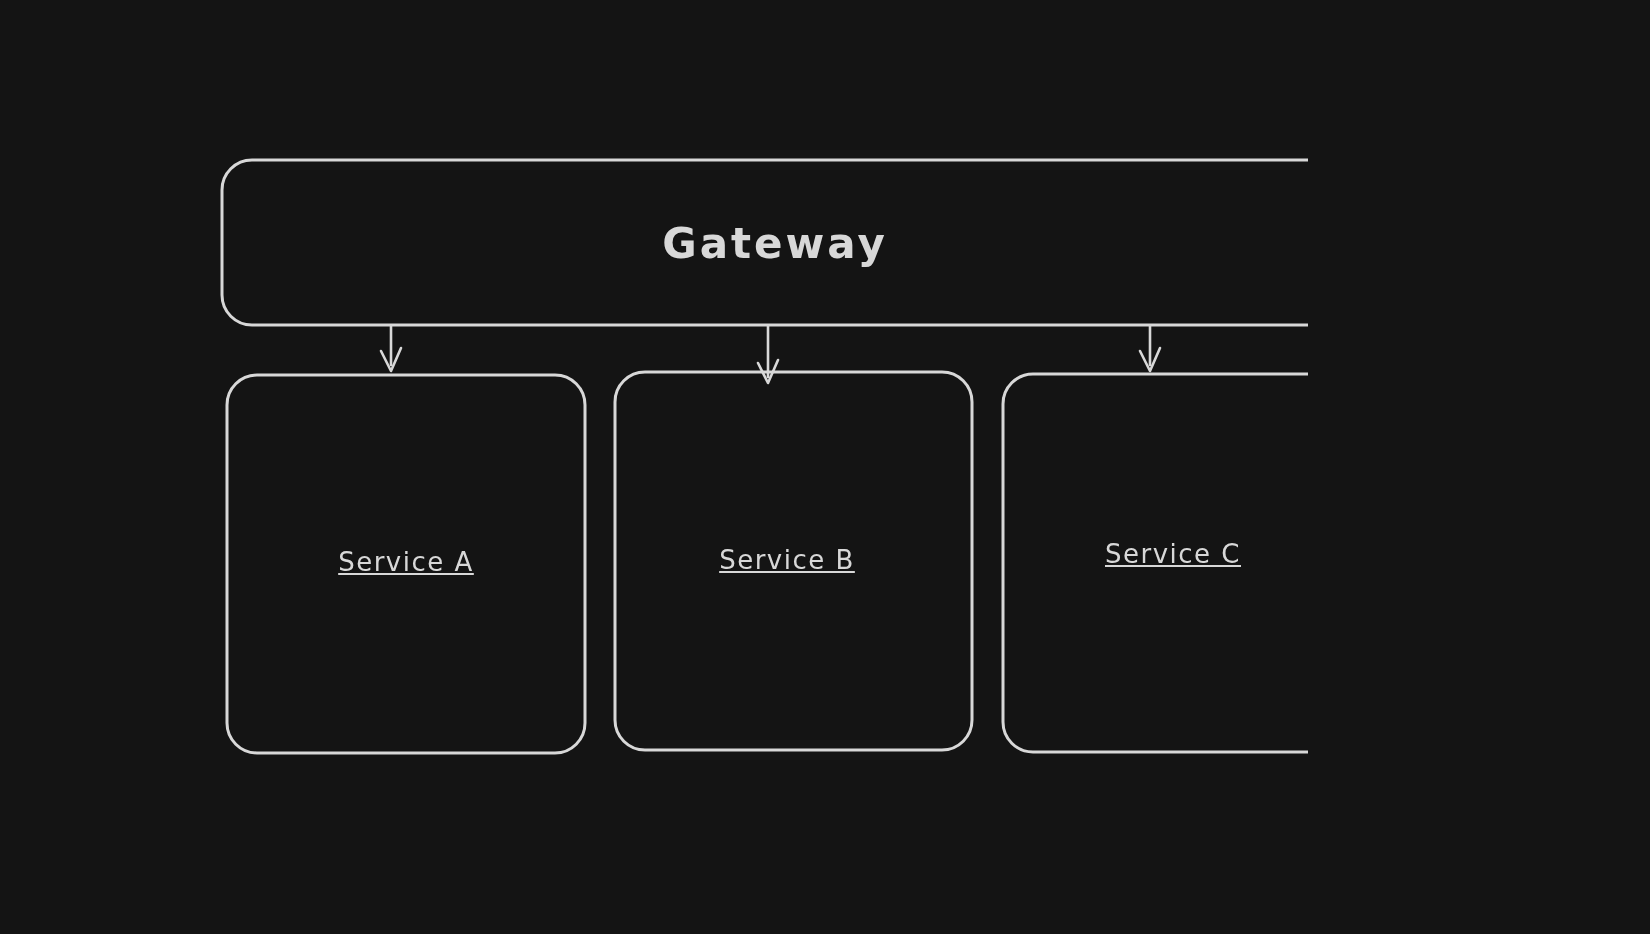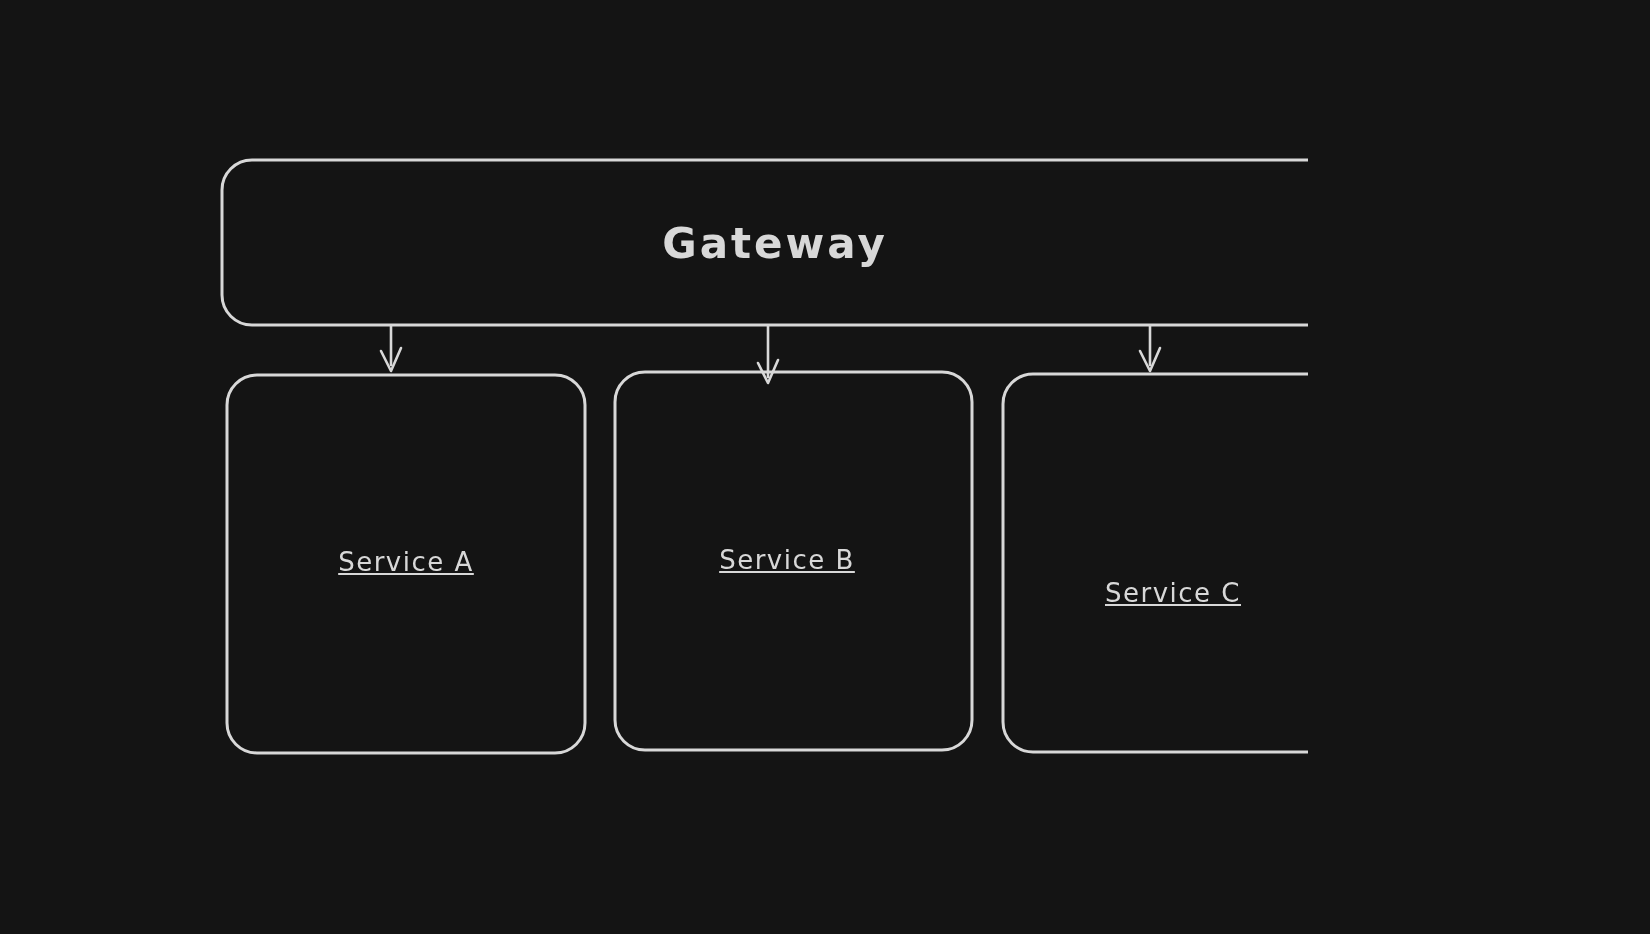--- a/index.html
+++ b/index.html
@@ -78,15 +78,15 @@
       <path d="M1140 351 L1150 371 L1160 348"></path>
     </g>
   </svg>
 
   <div class="label title" style="left:775px; top:243px;">Gateway</div>
 
   <div class="label service" style="left:406px; top:562px;">Service A</div>
 
   <div class="label service" style="left:787px; top:560px;">Service B</div>
 
-  <div class="label service" style="left:1173px; top:593px;">Service C</div>
+  <div class="label service" style="left:1173px; top:554px;">Service C</div>
 
 </div>
 
 </body></html>

